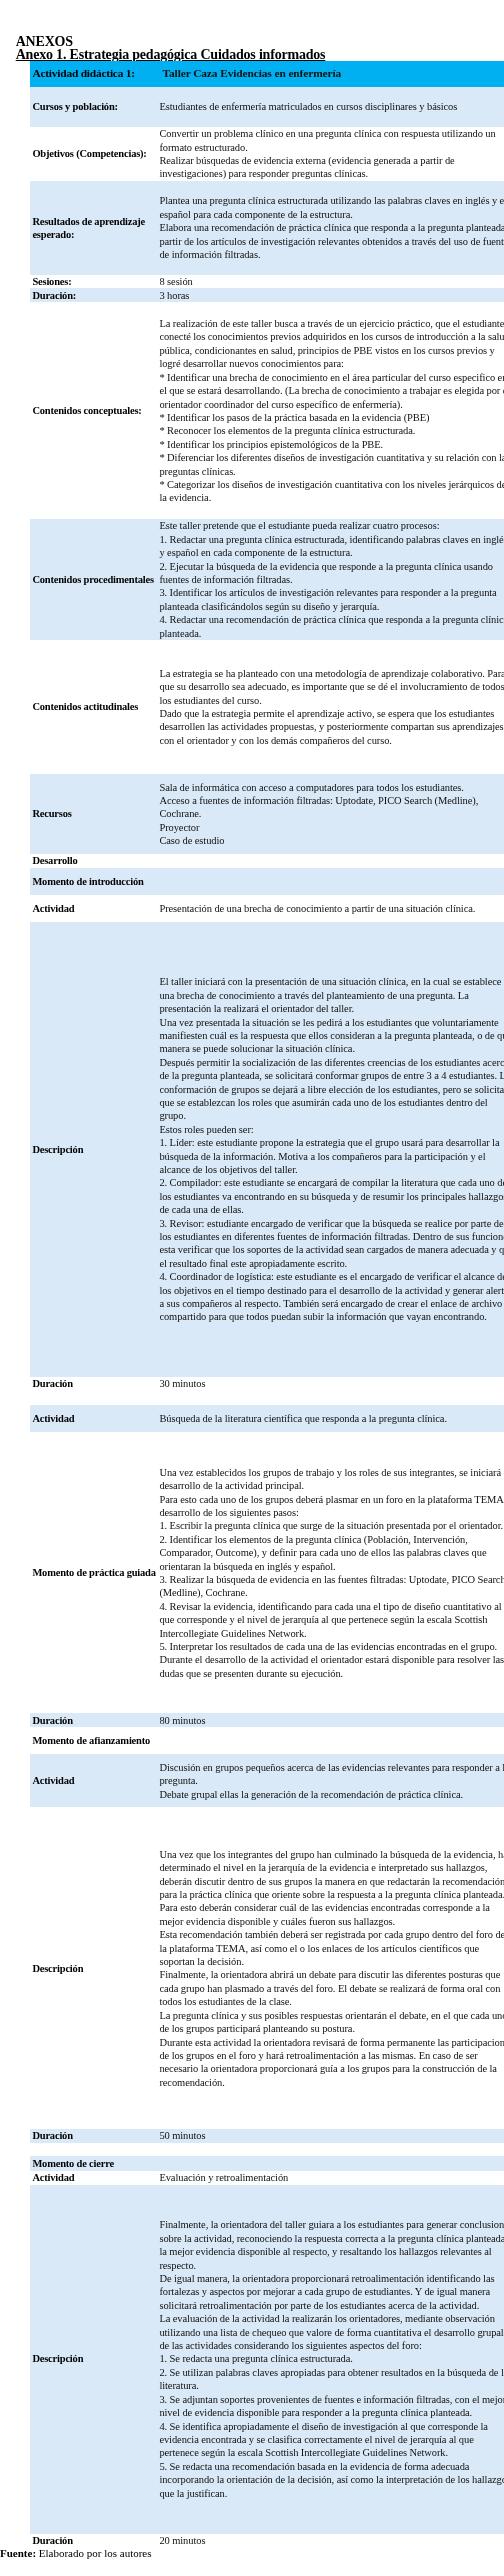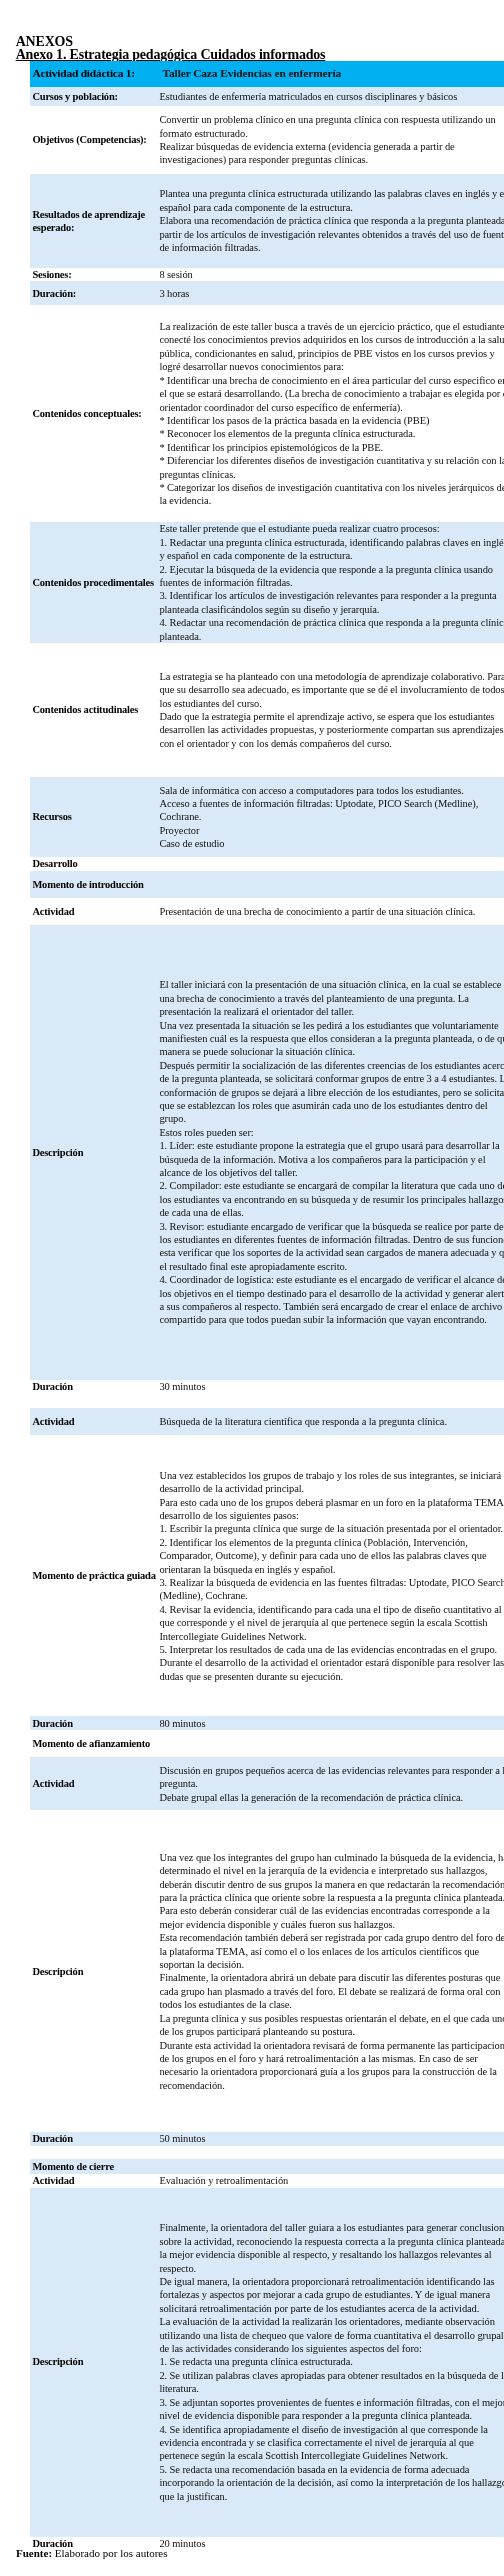--- a/index.html
+++ b/index.html
@@ -16,21 +16,21 @@
   td.lab { font-weight: bold; font-size: 11px; letter-spacing: -0.2px; }
   td.val { font-weight: normal; color: #111; letter-spacing: -0.1px; padding-right: 3.1px; }
   tr.blue td.lab, tr.blue td.val { background: #dae9f7; }
   tr.white td { background: #ffffff; }
   tr.head td { background: #00b0f0; font-weight: bold; font-size: 11.4px; height: 26px; }
   tr.head td.val { padding-left: 5.5px; }
   tr.head td.c3 { background: #00b0f0; }
   td.c3 { background: #fff; }
   tr.gap td { height: 14px; background: #fff; }
   .line { display: block; }
-  #fuente { position: absolute; left: 16px; top: 2547px; font-size: 11px; line-height: 13.4px; }
+  #fuente { position: absolute; left: 0; top: 2547px; font-size: 11px; line-height: 13.4px; }
   #fuente b { font-weight: bold; }
 </style>
 </head>
 <body>
 
 <div class="pre" id="anexos">ANEXOS</div>
 <div class="pre" id="title">Anexo 1. Estrategia pedagógica Cuidados informados</div>
 
 <table class="doc">
   <colgroup>
@@ -38,28 +38,28 @@
       <col class="c2">
       <col class="c3">
     </colgroup>
   <tbody id="tbody">
     <tr class="head">
       <td class="lab">Actividad didáctica 1:</td>
       <td class="val">Taller Caza Evidencias en enfermería</td>
       <td class="c3"></td>
     </tr>
       <tr class="blue">
-        <td class="lab" style="height: 19px; margin-left: 28px;">Cursos y población:</td>
+        <td class="lab" style="height: 40px; margin-left: 28px;">Cursos y población:</td>
         <td class="val">
           <span class="line">Estudiantes de enfermería matriculados en cursos disciplinares y básicos</span>
         </td>
         <td class="c3"></td>
       </tr>
       <tr class="white">
-        <td class="lab" style="height: 68px;">Objetivos (Competencias):</td>
+        <td class="lab" style="height: 54px;">Objetivos (Competencias):</td>
         <td class="val">
           <span class="line">Convertir un problema clínico en una pregunta clínica con respuesta utilizando un formato estructurado.</span>
           <span class="line">Realizar búsquedas de evidencia externa (evidencia generada a partir de investigaciones) para responder preguntas clínicas.</span>
         </td>
         <td class="c3"></td>
       </tr>
       <tr class="blue">
         <td class="lab" style="height: 94px;">Resultados de aprendizaje esperado:</td>
         <td class="val">
           <span class="line">Plantea una pregunta clínica estructurada utilizando las palabras claves en inglés y en español para cada componente de la estructura.</span>
@@ -68,21 +68,21 @@
         <td class="c3"></td>
       </tr>
       <tr class="white">
         <td class="lab" style="height: 13.4px; margin-left: 39px;">Sesiones:</td>
         <td class="val">
           <span class="line">8 sesión</span>
         </td>
         <td class="c3"></td>
       </tr>
       <tr class="blue">
-        <td class="lab" style="height: 24px;">Duración:</td>
+        <td class="lab" style="height: 14px;">Duración:</td>
         <td class="val">
           <span class="line">3 horas</span>
         </td>
         <td class="c3"></td>
       </tr>
       <tr class="white">
         <td class="lab" style="height: 217px;">Contenidos conceptuales:</td>
         <td class="val">
           <span class="line">La realización de este taller busca a través de un ejercicio práctico, que el estudiante conecté los conocimientos previos adquiridos en los cursos de introducción a la salud pública, condicionantes en salud, principios de PBE vistos en los cursos previos y logré desarrollar nuevos conocimientos para:</span>
           <span class="line">* Identificar una brecha de conocimiento en el área particular del curso especifico en el que se estará desarrollando. (La brecha de conocimiento a trabajar es elegida por el orientador coordinador del curso específico de enfermería).</span>

